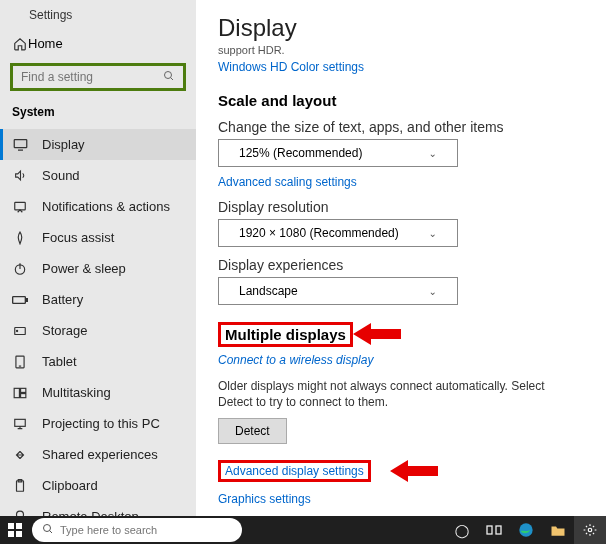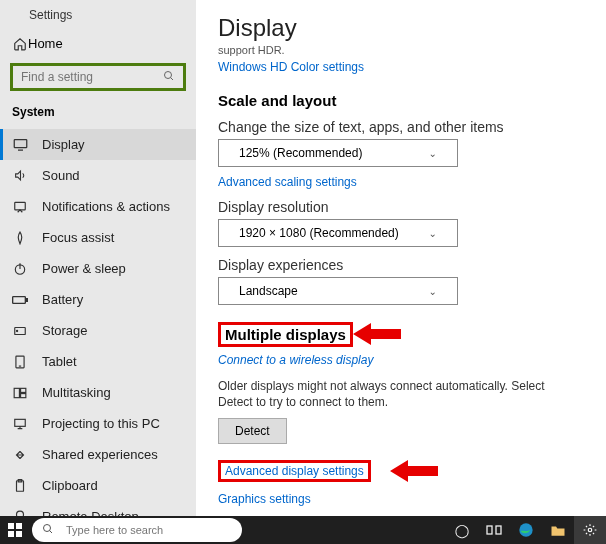--- a/index.html
+++ b/index.html
@@ -25,21 +25,21 @@
 .dropdown .chev { font-size: 10px; color: #555; }
 .desc-text { font-size: 12px; color: #333; margin-top: 12px; line-height: 1.3; max-width: 360px;}
 .btn { display: inline-block; margin-top: 8px; padding: 5px 16px; border: 1px solid #aaa; background: #ddd; font-size: 12px; cursor: pointer; }
 .red-box { display: inline-block; border: 3px solid #e60000; padding: 1px 4px; position: relative; }
 .arrow { position: absolute; display: block; }
 .arrow svg { display:block; }
 .multiple-row { display:flex; align-items:center; margin-top:16px;}
 .adv-row { display:flex; align-items:center; gap:19px; margin-top:14px;}
 .taskbar { position: absolute; left: 0; bottom: 0; width: 100%; height: 28px; background: #1f1f1f; display: flex; align-items: center; }
 .start { width: 30px; height: 28px; display:flex; align-items:center; justify-content:center; color:#fff;}
-.tb-search { width: 210px; height: 24px; background: #fff; border-radius: 12px; margin-left: 2px; display: flex; align-items: center; padding: 0 10px; gap: 12px; }
+.tb-search { width: 210px; height: 24px; background: #fff; border-radius: 12px; margin-left: 2px; display: flex; align-items: center; padding: 0 10px; gap: 6px; }
 .tb-search input { border: none; outline: none; font-size: 11px; width: 160px; }
 .tb-icons { margin-left: auto; display:flex; height:100%; }
 .tb-icon { width: 32px; height: 28px; display:flex; align-items:center; justify-content:center; color:#eee; font-size:13px; }
 .tb-icon.gear { background:#3a3a3a; }
 .tb-icon.folder { color:#f0c36d; }
 .tb-icon.edge svg { display:block; }
 .spacer-link { margin-top:8px; }
 </style>
 </head>
 <body>

